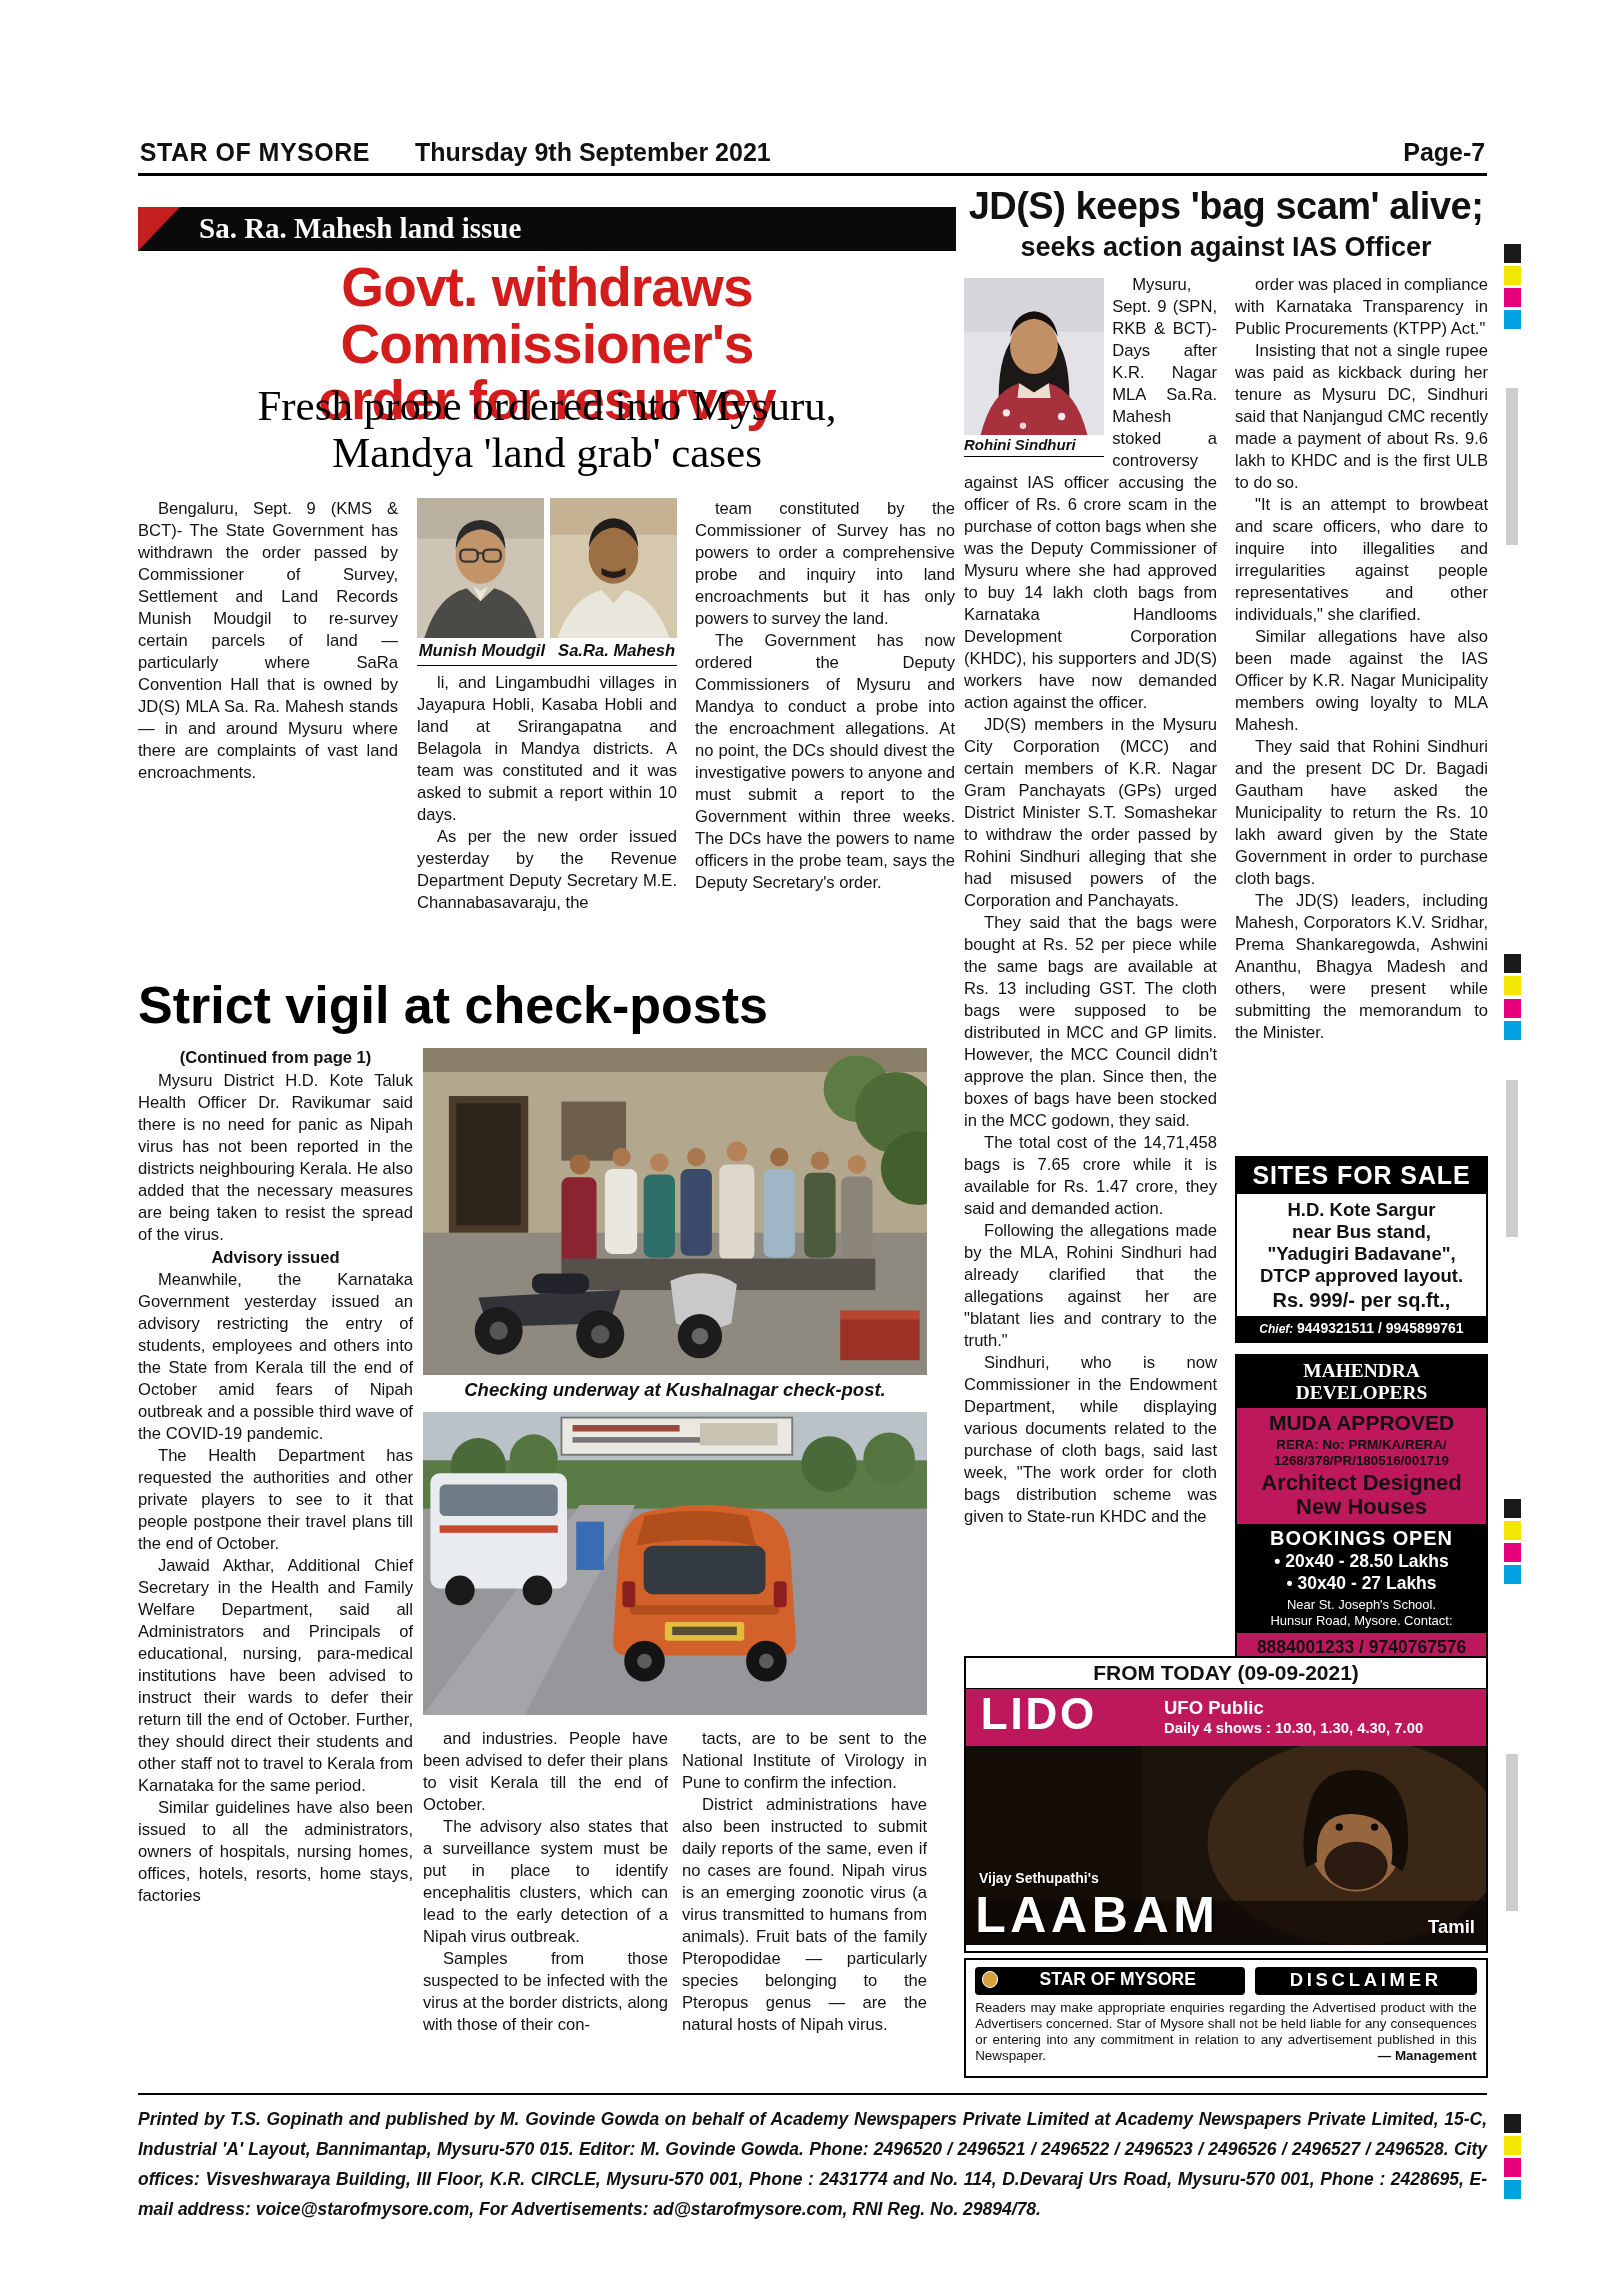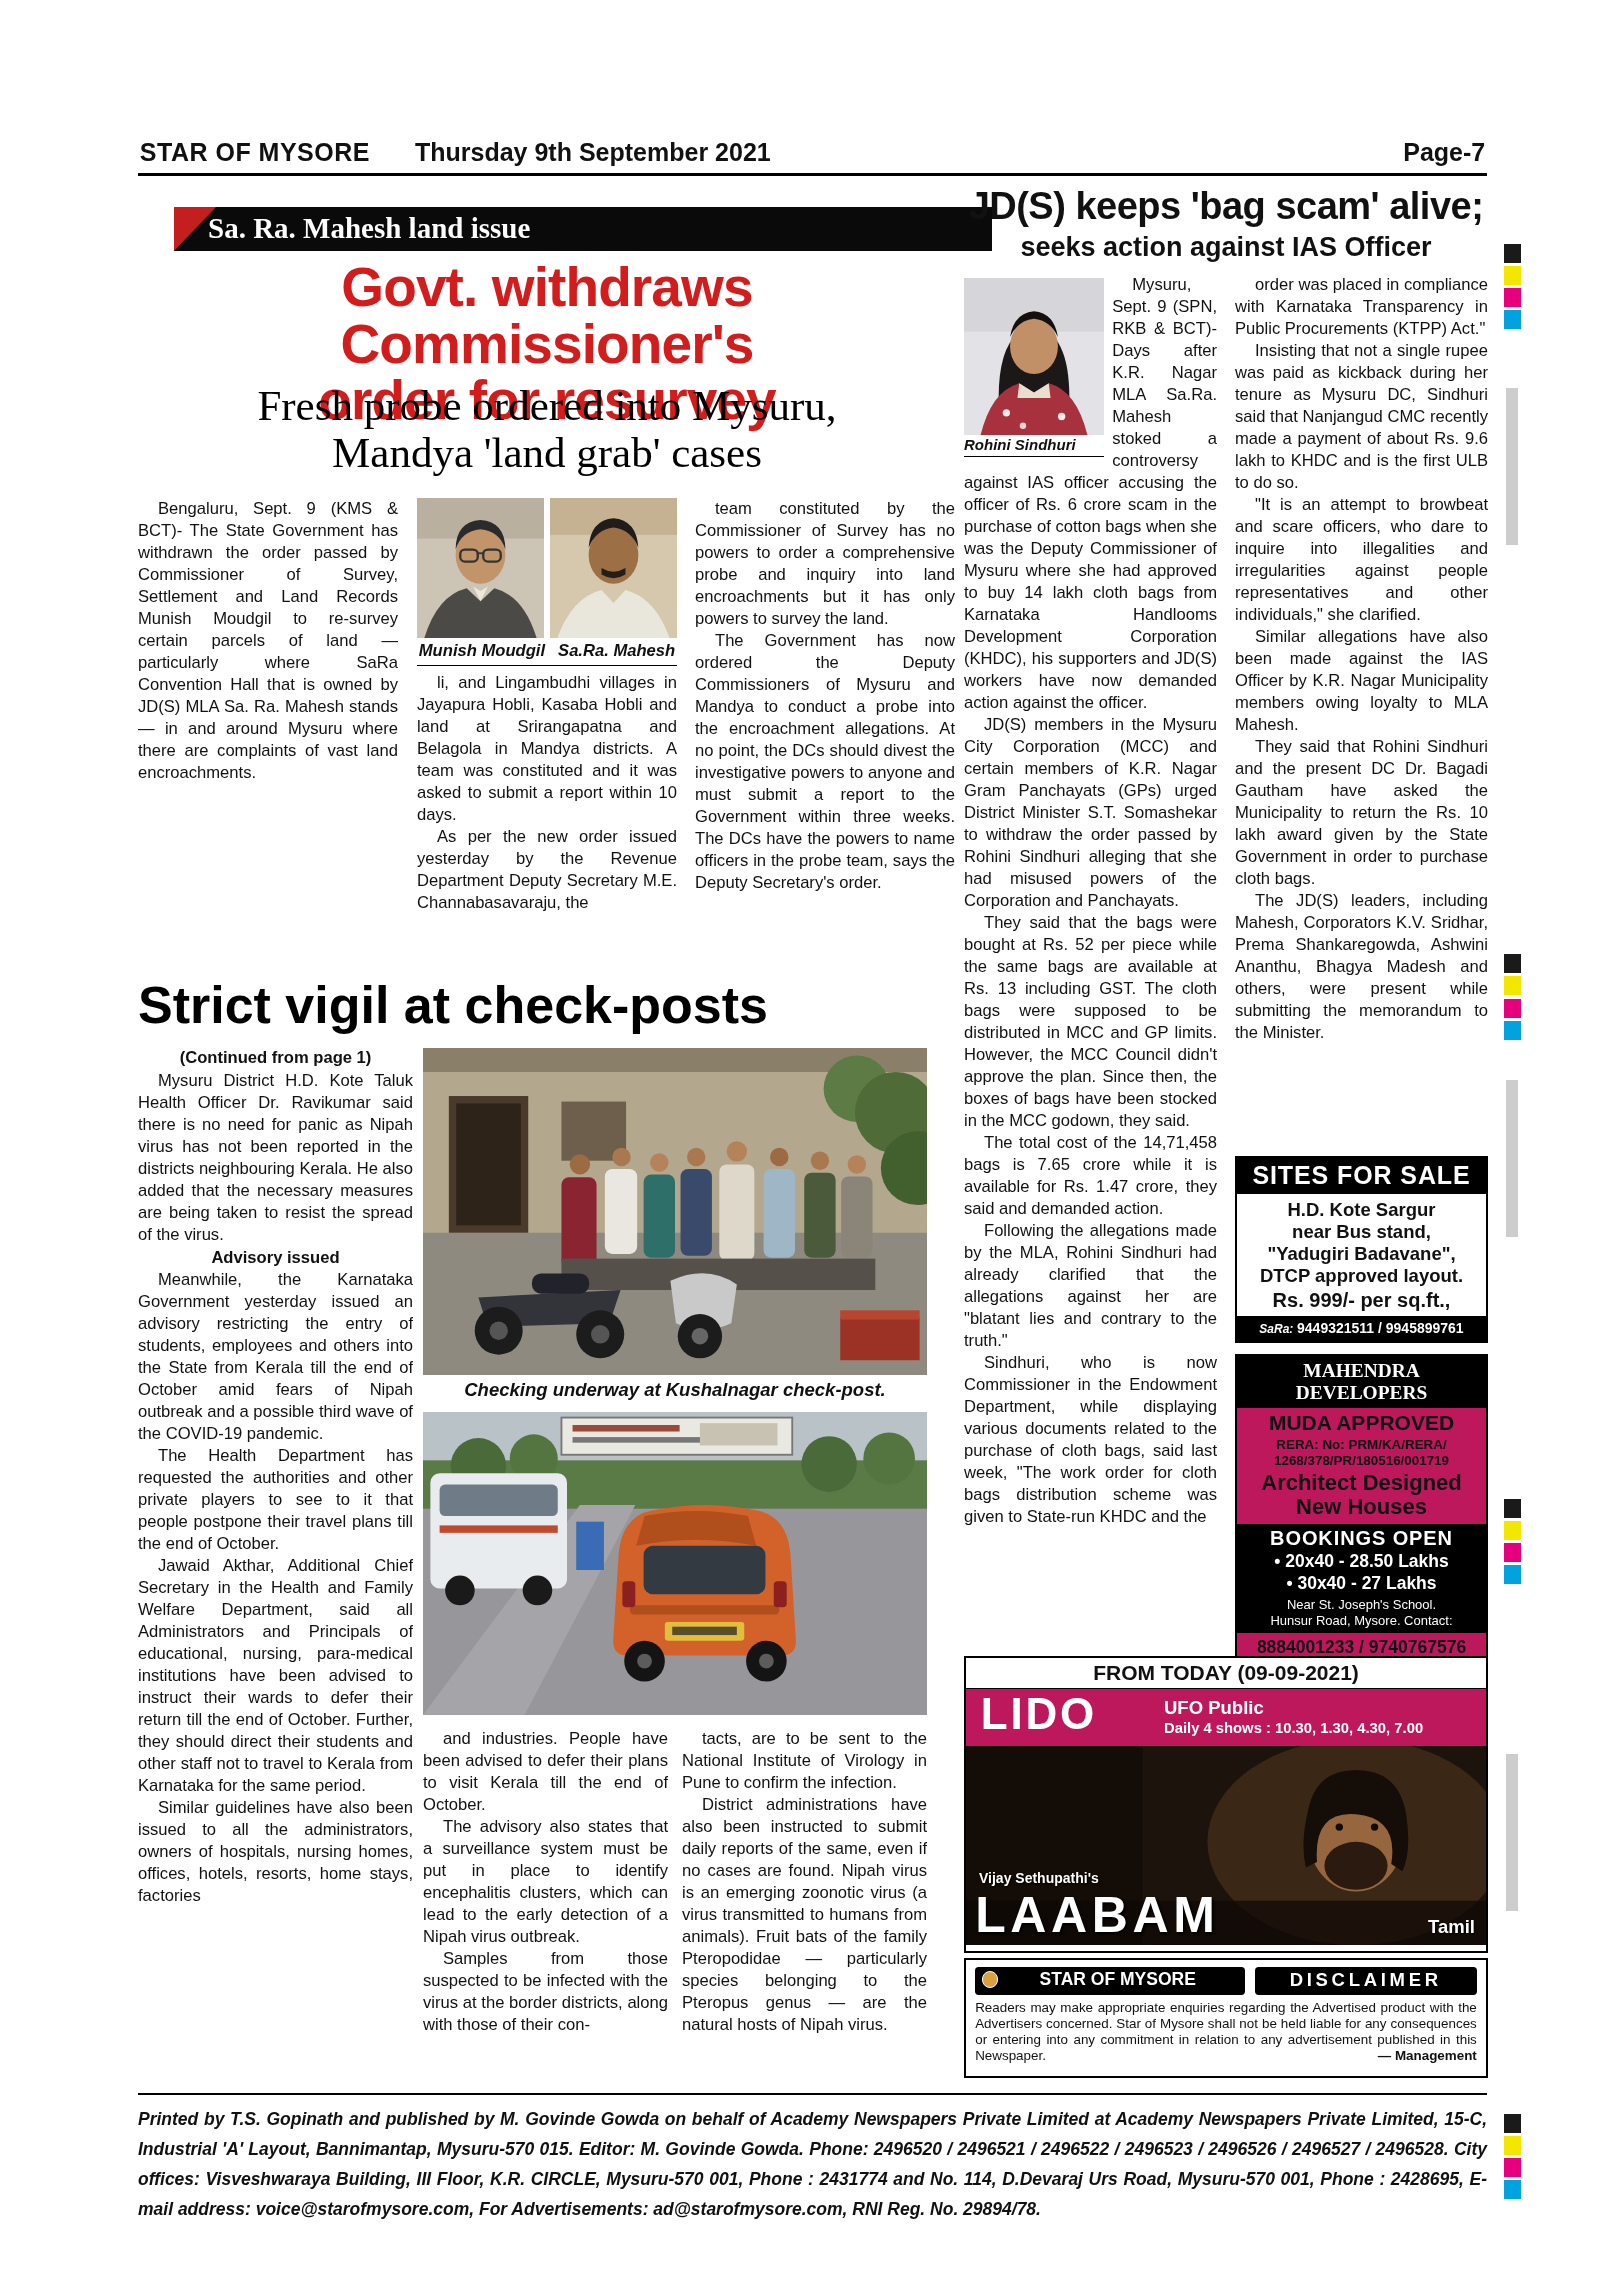--- a/index.html
+++ b/index.html
@@ -11,21 +11,21 @@
   
   .hdr { left:138px; top:138px; width:1349px; height:31px; font-weight:bold; font-size:25px; }
   .hdr .masthead { position:absolute; left:1.8px; top:0; letter-spacing:0.5px; }
   .hdr .pdate    { position:absolute; left:277px; top:0; }
   .hdr .pnum     { position:absolute; right:1.8px; top:0; }
   .hdr-rule { left:138px; top:173px; width:1349px; height:2.8px; background:#000; }
 
   
   .kicker { left:138px; top:207px; width:818px; height:44px; background:#0a0a0a; color:#fff;
             font-family:"Liberation Serif", serif; font-weight:bold; font-size:29px;
-            line-height:42px; padding-left:34px;margin-left:36px; }
+            line-height:42px; padding-left:61px; }
   .kicker .corner { position:absolute; left:0; top:0; width:0; height:0;
             border-top:44px solid #c41e1e; border-right:42px solid transparent; }
   .lead-hl { left:138px; top:259px; width:818px; text-align:center; color:#d31d1d;
              font-weight:bold; font-size:55px; line-height:1.03; letter-spacing:-0.9px; }
   .lead-sub { left:138px; top:382px; width:818px; text-align:center; color:#000;
              font-family:"Liberation Serif", serif; font-size:43px; line-height:1.1; }
   .lead-cols { left:138px; top:498px; width:818px; height:454px; }
   .ncol { position:absolute; top:0; height:100%; overflow:hidden; }
   .c1 { left:0;     width:260px; }
   .c2 { left:279px; width:260px; }
@@ -220,21 +220,21 @@
   <div class="abs sites">
     <div class="t">SITES FOR SALE</div>
     <div class="b">
       <div>H.D. Kote Sargur</div>
       <div>near Bus stand,</div>
       <div>"Yadugiri Badavane",</div>
       <div>DTCP approved layout.</div>
     </div>
     <div class="p">Rs. 999/- per sq.ft.,</div>
     <div class="call">
-      <em>SaRa:</em><span>9449321511 / 9945899761</span>
+      <em>Chief:</em><span>9449321511 / 9945899761</span>
     </div>
   </div>
 
   <div class="abs mah">
     <div class="t">MAHENDRA DEVELOPERS</div>
     <div class="muda">MUDA APPROVED</div>
     <div class="rera">
       <div>RERA: No: PRM/KA/RERA/</div>
       <div>1268/378/PR/180516/001719</div>
     </div>

